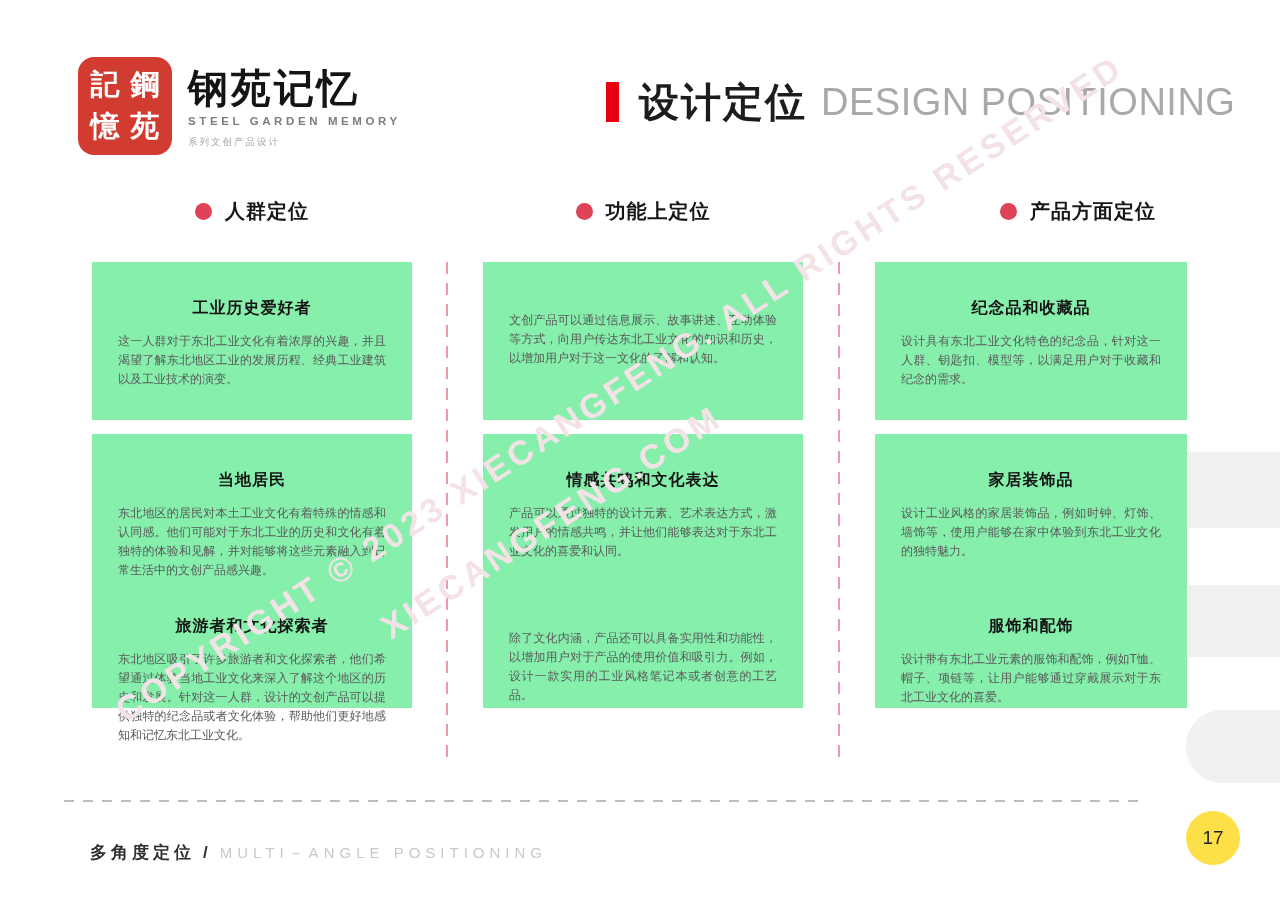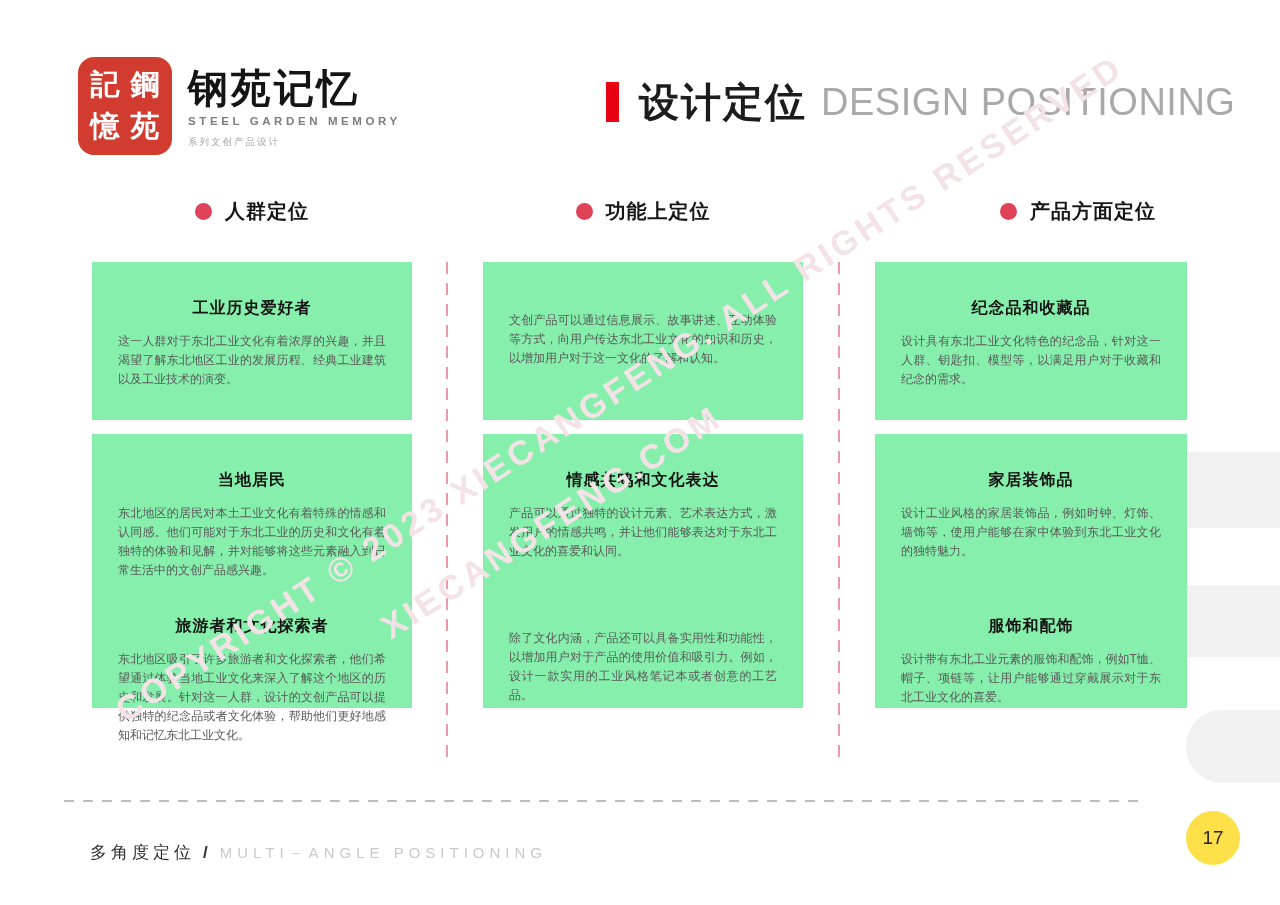--- a/index.html
+++ b/index.html
@@ -76,21 +76,21 @@
   .wm-inner {
     position:absolute; transform:translate(-50%,-50%) rotate(-33deg);
     display:flex; flex-direction:column; align-items:center;
     white-space:nowrap; color:#f3e2e6; font-weight:bold;
   }
   .wm-line1 { font-size:34px; letter-spacing:4px; }
   .wm-line2 { font-size:34px; letter-spacing:4px; margin-top:36px; transform:translateX(-130px); }
 
   
   .footer { position:absolute; left:90px; top:841px; display:flex; align-items:baseline; z-index:2; }
-  .f-zh    { font-size:17px; font-weight:normal; letter-spacing:4px; color:#303030; }
+  .f-zh    { font-size:17px; font-weight:bold; letter-spacing:4px; color:#303030; }
   .f-slash { font-size:17px; font-weight:bold; color:#303030; margin:0 12px 0 8px; }
   .f-en    { font-size:15px; letter-spacing:5px; color:#c9c9c9; }
   .page-num {
     position:absolute; left:1186px; top:811px; width:54px; height:54px; border-radius:50%;
     background:#fde047; display:flex; align-items:center; justify-content:center;
     font-size:19px; color:#242424; z-index:2;
   }
 </style>
 </head>
 <body>

